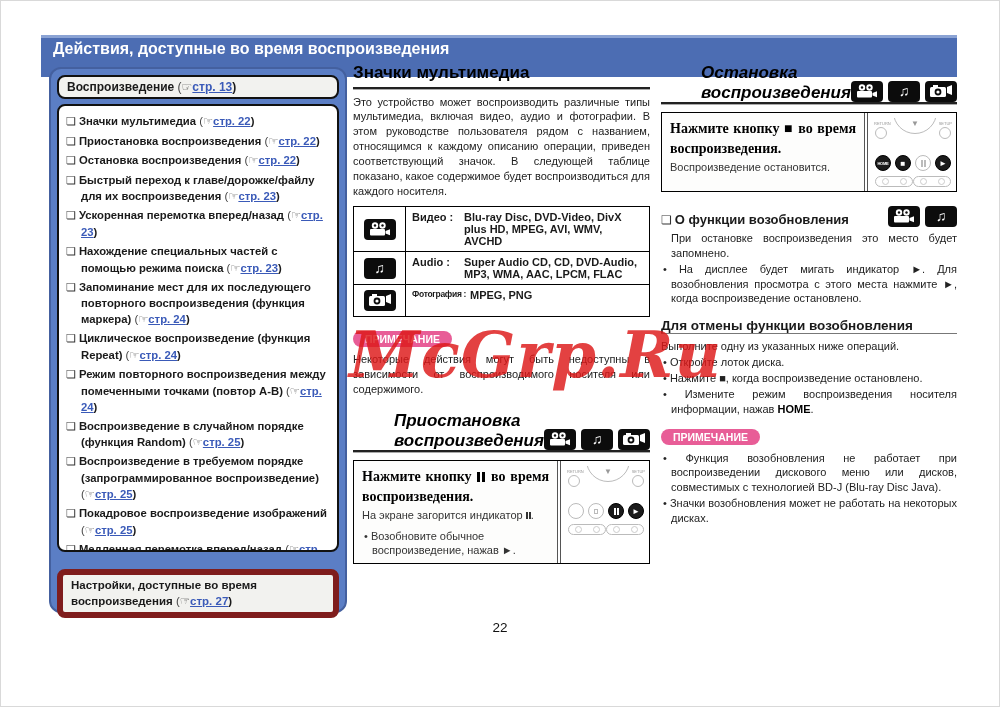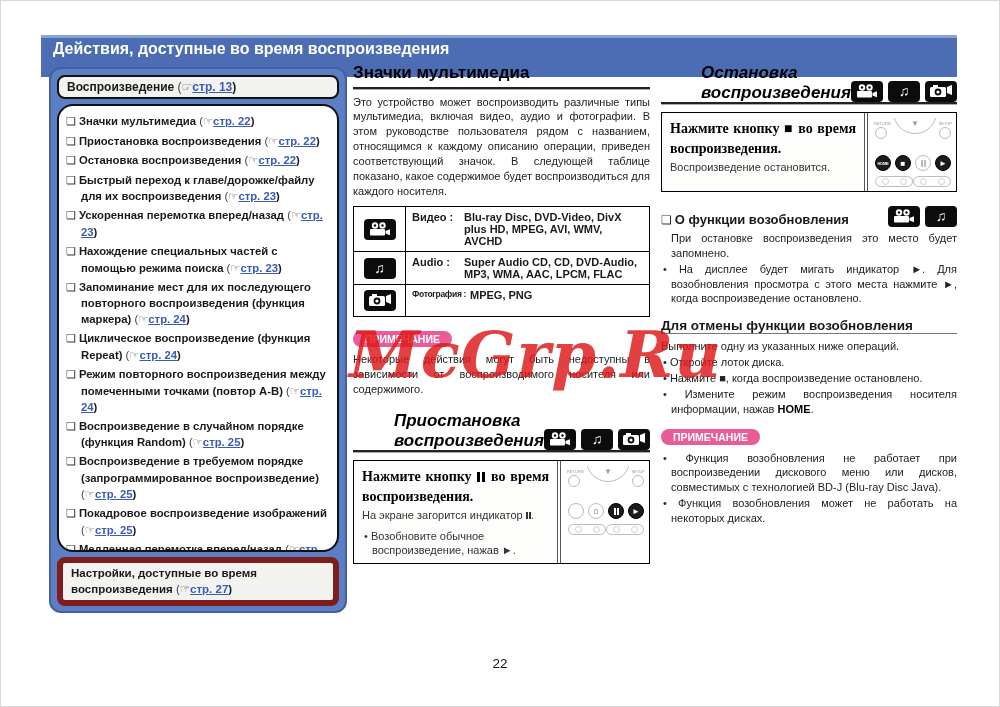--- a/index.html
+++ b/index.html
@@ -10,22 +10,22 @@
   
   .hdr { position:absolute; left:40px; top:34px; width:916px; height:42px;
          background:#4c6db3; border-top:3px solid #8ba3d4; color:#fff;
          font-size:16px; font-weight:bold; line-height:22px; padding-left:12px; }
 
   
   .sidebar { position:absolute; left:48px; top:66px; width:298px; height:546px;
              background:#5b7ec5; border:2px solid #44609f; border-radius:12px; padding:6px; }
   .side-hd { background:#f2f2ef; border:2px solid #111; border-radius:8px;
              padding:3px 8px; font-size:12px; font-weight:bold; margin-bottom:5px; }
-  .side-body { background:#fff; border:2px solid #111; border-radius:16px;
-               padding:7px 7px 4px 7px; height:448px; overflow:hidden; margin-bottom:5px; }
+  .side-body { background:#fff; border:2px solid #111; border-radius:8px;
+               padding:7px 7px 4px 7px; height:448px; overflow:hidden; margin-bottom:17px; }
   .side-ft { background:#f2f2ef; border:6px solid #7f1d1d; border-radius:8px;
              padding:3px 8px; font-size:11.5px; font-weight:bold; line-height:1.35; }
   .side-item { font-size:11.3px; font-weight:bold; line-height:1.42; margin-bottom:3px;
                padding-left:15px; text-indent:-15px; }
   .chk { font-weight:normal; font-size:11px; color:#333; margin-right:3px; }
   .pagelink { color:#3a5ab8; text-decoration:underline; font-weight:bold; cursor:pointer; }
   .hand { color:#444; font-weight:normal; }
 
   
   .colm { position:absolute; left:352px; top:62px; width:297px; }
@@ -106,21 +106,21 @@
          text-indent:-8px; margin-top:1px; }
   .bul::before { content:"• "; }
   .indent { padding-left:10px; }
   b.key { font-weight:bold; color:#000; }
 
   
   .wm { position:absolute; left:348px; top:316px; width:430px; font-family:"DejaVu Serif", serif;
         font-style:italic; font-weight:bold; font-size:64px; color:rgba(221,23,23,0.82);
         z-index:50; letter-spacing:1px; pointer-events:none; }
 
-  .pageno { position:absolute; left:0; right:0; top:655px; text-align:center; font-size:13.5px; color:#111; }
+  .pageno { position:absolute; left:0; right:0; top:619px; text-align:center; font-size:13.5px; color:#111; }
 
   .title2line { line-height:1.2; }
 </style>
 </head>
 <body>
 
 <div class="page">
 
   <div class="hdr">Действия, доступные во время воспроизведения</div>
 
@@ -424,19 +424,19 @@
     <p class="txt">Выполните одну из указанных ниже операций.</p>
     <div class="bul">Откройте лоток диска.</div>
     <div class="bul">Нажмите ■, когда воспроизведение остановлено.</div>
     <div class="bul">
       <span>Измените режим воспроизведения носителя информации, нажав </span><b class="key">HOME</b><span>.</span>
     </div>
 
     <div style="margin-top:10px;">
       <div class="badge">ПРИМЕЧАНИЕ</div>
       <div class="bul">Функция возобновления не работает при воспроизведении дискового меню или дисков, совместимых с технологией BD-J (Blu-ray Disc Java).</div>
-      <div class="bul">Функция возобновления может не работать на некоторых дисках.</div>
+      <div class="bul">Значки возобновления может не работать на некоторых дисках.</div>
     </div>
   </div>
 
   <div class="wm">McGrp.Ru</div>
   <div class="pageno">22</div>
 </div>
 
 </body></html>

